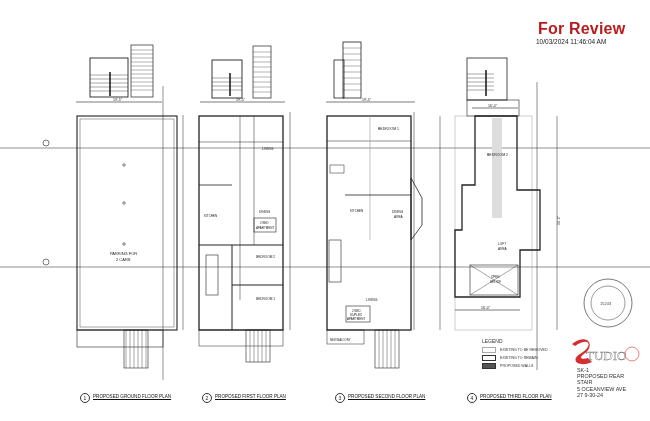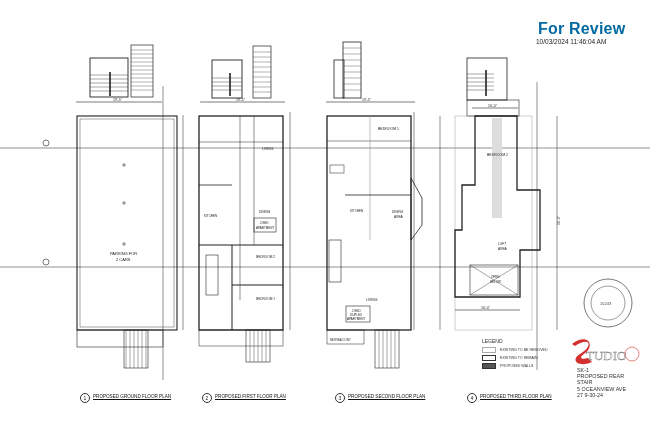--- a/index.html
+++ b/index.html
@@ -1,17 +1,17 @@
 <!DOCTYPE html>
 <html><head>
 <meta charset="utf-8">
 <style>
   html, body { margin:0; padding:0; background:#ffffff; }
   body { width:650px; height:421px; position:relative; overflow:hidden; font-family:"Liberation Sans", sans-serif; }
-  .review { position:absolute; left:538px; top:20px; font-size:16px; font-weight:bold; color:#0369a1; letter-spacing:0.2px; }
+  .review { position:absolute; left:538px; top:20px; font-size:16px; font-weight:bold; color:#b91c1c; letter-spacing:0.2px; }
   .ts { position:absolute; left:536px; top:38px; font-size:6.5px; color:#222; }
   svg.sheet { position:absolute; left:0; top:0; }
   .lbl { font-family:"Liberation Sans", sans-serif; fill:#222; }
   .caption { position:absolute; font-size:4.6px; color:#111; text-decoration:underline; white-space:nowrap; }
   .capnum { position:absolute; width:8px; height:8px; border:1px solid #333; border-radius:50%; font-size:5px; text-align:center; line-height:8px; color:#222; }
   .studio-info { position:absolute; left:577px; top:367px; font-size:5.4px; line-height:6.2px; color:#333; }
   .legend-title { position:absolute; left:482px; top:338px; font-size:5px; color:#333; }
   .legend-row { position:absolute; left:482px; font-size:3.6px; color:#333; display:flex; align-items:center; gap:4px; }
   .legend-sw { width:12px; height:4px; border:1px solid #333; }
 </style>

